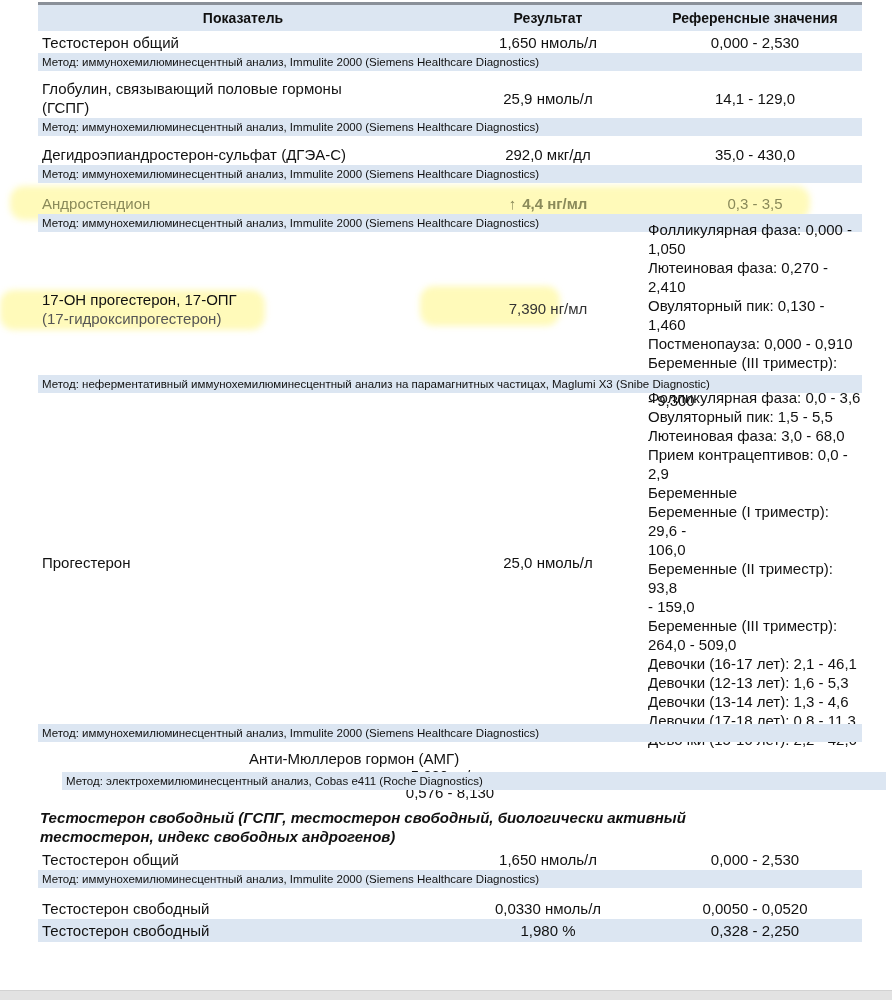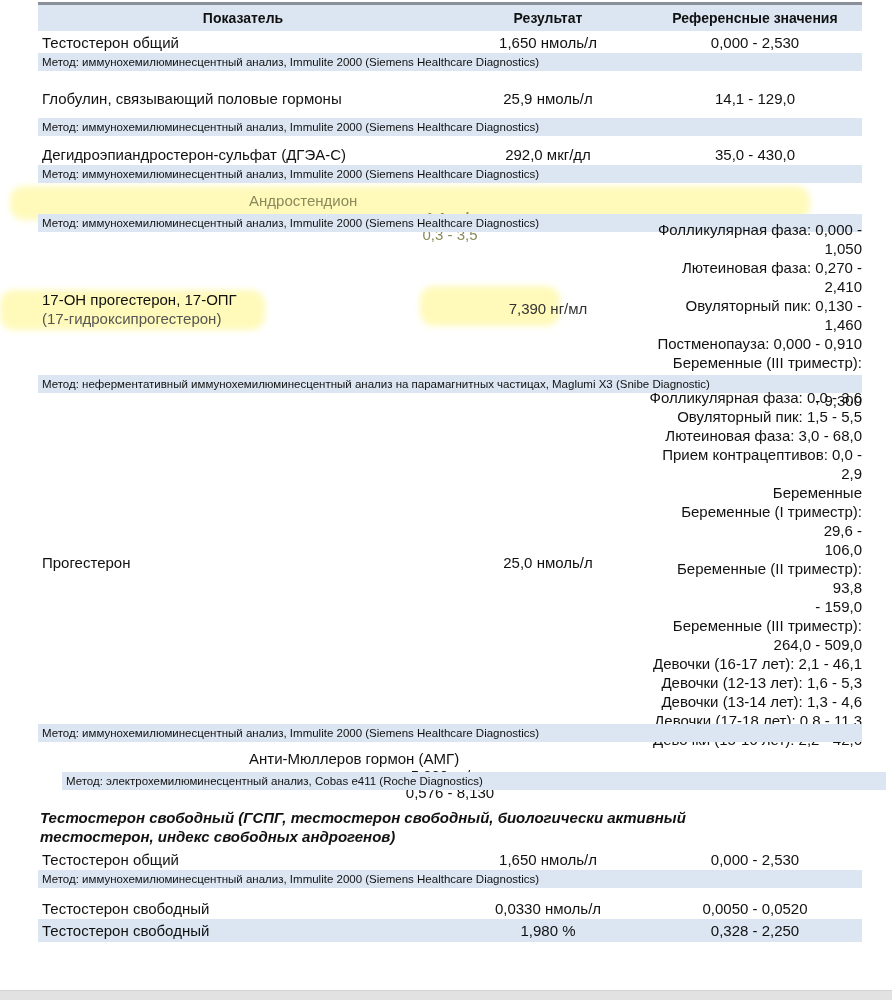--- a/index.html
+++ b/index.html
@@ -8,23 +8,23 @@
   .page { position:absolute; left:38px; top:0; width:824px; }
   .topline { position:absolute; left:38px; top:2px; width:824px; height:3px; background:#8a9099; }
   .row { position:absolute; left:0; width:824px; display:flex; align-items:center; }
   .hdr { background:#dce6f2; height:26px; top:5px; font-weight:bold; font-size:14px; }
   .c1 { width:410px; padding-left:4px; box-sizing:border-box; }
   .c2 { width:200px; text-align:center; }
   .c3 { width:214px; text-align:center; }
   .hdr .c1 { text-align:center; padding-left:0; }
   .val { font-size:15px; }
   .method { background:#dce6f2; height:18px; font-size:11.5px; padding-left:4px; box-sizing:border-box; }
-  .ref-multi { font-size:15px; line-height:19px; text-align:right;margin-top:12px; }
+  .ref-multi { font-size:15px; line-height:19px; text-align:left;margin-top:12px; }
   .hl { position:absolute; background:rgba(255,245,130,0.55); border-radius:14px; filter:blur(3px); }
-  .dim { color:#8a8a5a;flex-direction:column; }
+  .dim { color:#8a8a5a; }
   .section-title { position:absolute; left:2px; font-size:15px; font-weight:bold; font-style:italic; line-height:19px; }
   .bottom-bar { position:absolute; left:0; top:990px; width:892px; height:10px; background:#e2e2e2; border-top:1px solid #d2d2d2; }
   .lined { background:#dce6f2; }
 </style>
 </head>
 <body>
 
 <div class="hl" style="left:10px;top:186px;width:800px;height:34px;"></div>
 <div class="hl" style="left:0px;top:290px;width:265px;height:40px;"></div>
 <div class="hl" style="left:420px;top:286px;width:140px;height:40px;"></div>
@@ -41,20 +41,21 @@
   <div class="row val" style="top:31px;height:22px;">
     <div class="c1">Тестостерон общий</div>
     <div class="c2">1,650 нмоль/л</div>
     <div class="c3">0,000 - 2,530</div>
   </div>
   <div class="row method" style="top:53px;">Метод: иммунохемилюминесцентный анализ, Immulite 2000 (Siemens Healthcare Diagnostics)</div>
 
   <div class="row val" style="top:78px;height:40px;">
     <div class="c1" style="line-height:19px;">
       <div>Глобулин, связывающий половые гормоны</div>
+      <div>(ГСПГ)</div>
     </div>
     <div class="c2">25,9 нмоль/л</div>
     <div class="c3">14,1 - 129,0</div>
   </div>
   <div class="row method" style="top:118px;">Метод: иммунохемилюминесцентный анализ, Immulite 2000 (Siemens Healthcare Diagnostics)</div>
 
   <div class="row val" style="top:143px;height:22px;">
     <div class="c1">Дегидроэпиандростерон-сульфат (ДГЭА-С)</div>
     <div class="c2">292,0 мкг/дл</div>
     <div class="c3">35,0 - 430,0</div>

